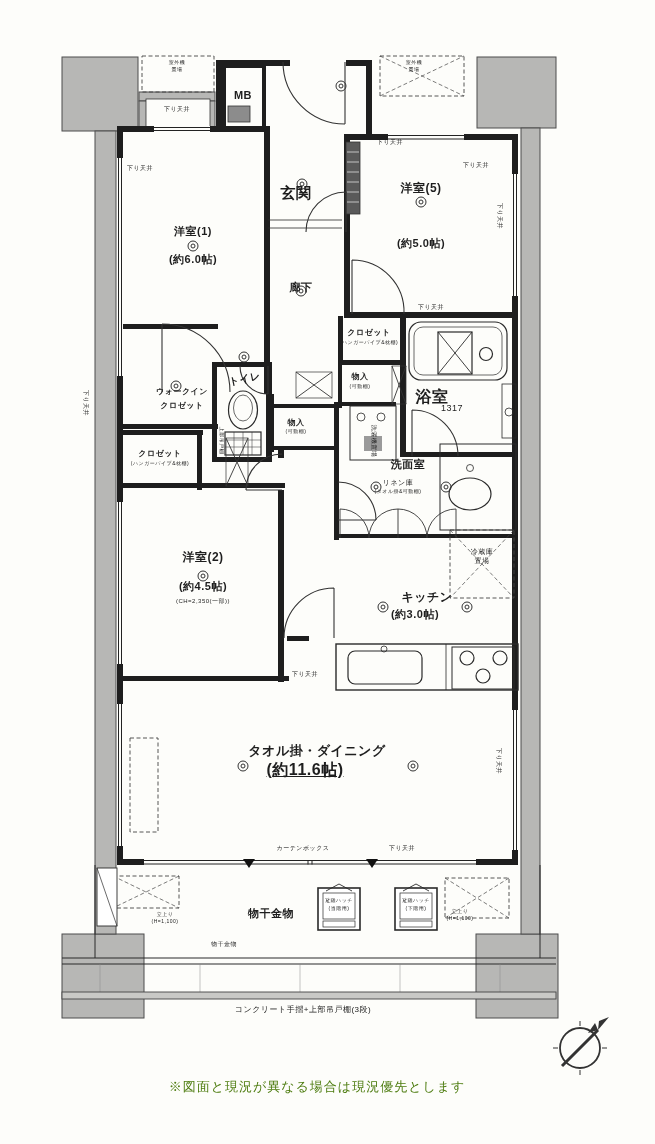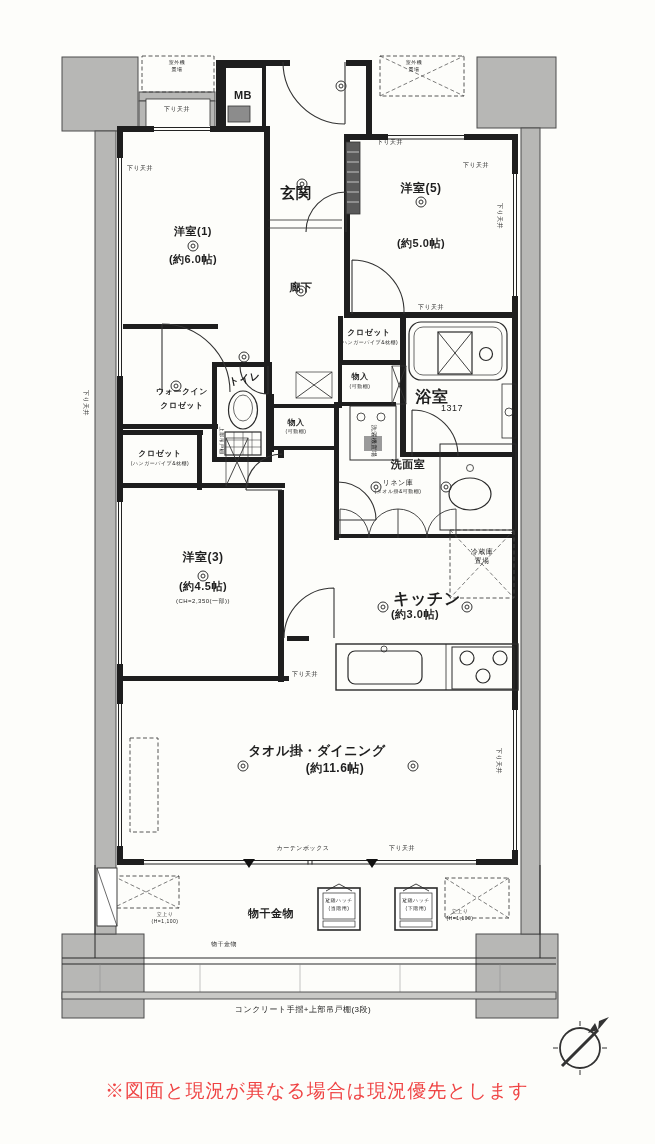--- a/index.html
+++ b/index.html
@@ -3,21 +3,21 @@
 <meta charset="utf-8">
 <style>
   html,body{margin:0;padding:0;background:#ffffff;}
   .page{position:relative;width:655px;height:1144px;background:#fdfdfa;overflow:hidden;
         font-family:"Liberation Sans",sans-serif;}
   .plan-svg{position:absolute;left:0;top:0;}
   .lbl{position:absolute;transform:translateX(-50%);white-space:nowrap;color:#1e1e1e;
        line-height:1;letter-spacing:.5px;}
   .lbl.b{font-weight:bold;}
   .caption{position:absolute;left:317px;top:1078px;transform:translateX(-50%);
-           font-family:"Liberation Serif","DejaVu Serif",serif;font-size:19px;color:#ef4444;
+           font-family:"Liberation Serif","DejaVu Serif",serif;font-size:13px;color:#4d7c0f;
            letter-spacing:1px;white-space:nowrap;}
 </style>
 </head>
 <body>
 
 <div class="page">
 
 <svg class="plan-svg" width="655" height="1144" viewBox="0 0 655 1144">
 
   <g fill="#b7b7b5" stroke="#4d4d4d" stroke-width="1">
@@ -253,26 +253,26 @@
   </g>
 </svg>
 
 <div class="caption">※図面と現況が異なる場合は現況優先とします</div>
 
 <div id="labels">
       <span class="lbl b" style="left: 193px; top: 226px; font-size: 11px;">洋室(1)</span>
       <span class="lbl b" style="left: 193px; top: 254px; font-size: 11px;">(約6.0帖)</span>
       <span class="lbl b" style="left: 421px; top: 182px; font-size: 12px;">洋室(5)</span>
       <span class="lbl b" style="left: 421px; top: 210px; font-size: 11px; margin-top: 28px;">(約5.0帖)</span>
-      <span class="lbl b" style="left: 203px; top: 551px; font-size: 12px;">洋室(3)</span>
+      <span class="lbl b" style="left: 203px; top: 551px; font-size: 12px;">洋室(2)</span>
       <span class="lbl b" style="left: 203px; top: 581px; font-size: 11px;">(約4.5帖)</span>
       <span class="lbl" style="left: 203px; top: 598px; font-size: 6px;">(CH=2,350(一部))</span>
       <span class="lbl b" style="left: 317px; top: 744px; font-size: 13px;">タオル掛・ダイニング</span>
-      <span class="lbl b" style="left: 335px; top: 762px; font-size: 12px;">(約11.6帖)</span>
-      <span class="lbl b" style="left: 427px; top: 591px; font-size: 16px;">キッチン</span>
+      <span class="lbl b" style="left: 305px; top: 762px; font-size: 16px; text-decoration: underline;">(約11.6帖)</span>
+      <span class="lbl b" style="left: 427px; top: 591px; font-size: 12px;">キッチン</span>
       <span class="lbl b" style="left: 415px; top: 609px; font-size: 11px;">(約3.0帖)</span>
       <span class="lbl b" style="left: 296px; top: 151px; font-size: 15px; margin-top: 34px;">玄関</span>
       <span class="lbl b" style="left: 301px; top: 272px; font-size: 11px; margin-top: 10px;">廊下</span>
       <span class="lbl b" style="left: 243px; top: 90px; font-size: 11px;">MB</span>
       <span class="lbl b" style="left: 245px; top: 374px; font-size: 10px; transform: translateX(-50%) rotate(-12deg);">トイレ</span>
       <span class="lbl b" style="left: 182px; top: 388px; font-size: 8px;">ウォークイン</span>
       <span class="lbl b" style="left: 182px; top: 402px; font-size: 8px;">クロゼット</span>
       <span class="lbl b" style="left: 160px; top: 450px; font-size: 8px;">クロゼット</span>
       <span class="lbl" style="left: 160px; top: 461px; font-size: 5px;">(ハンガーパイプ&amp;枕棚)</span>
       <span class="lbl b" style="left: 369px; top: 329px; font-size: 8px;">クロゼット</span>

